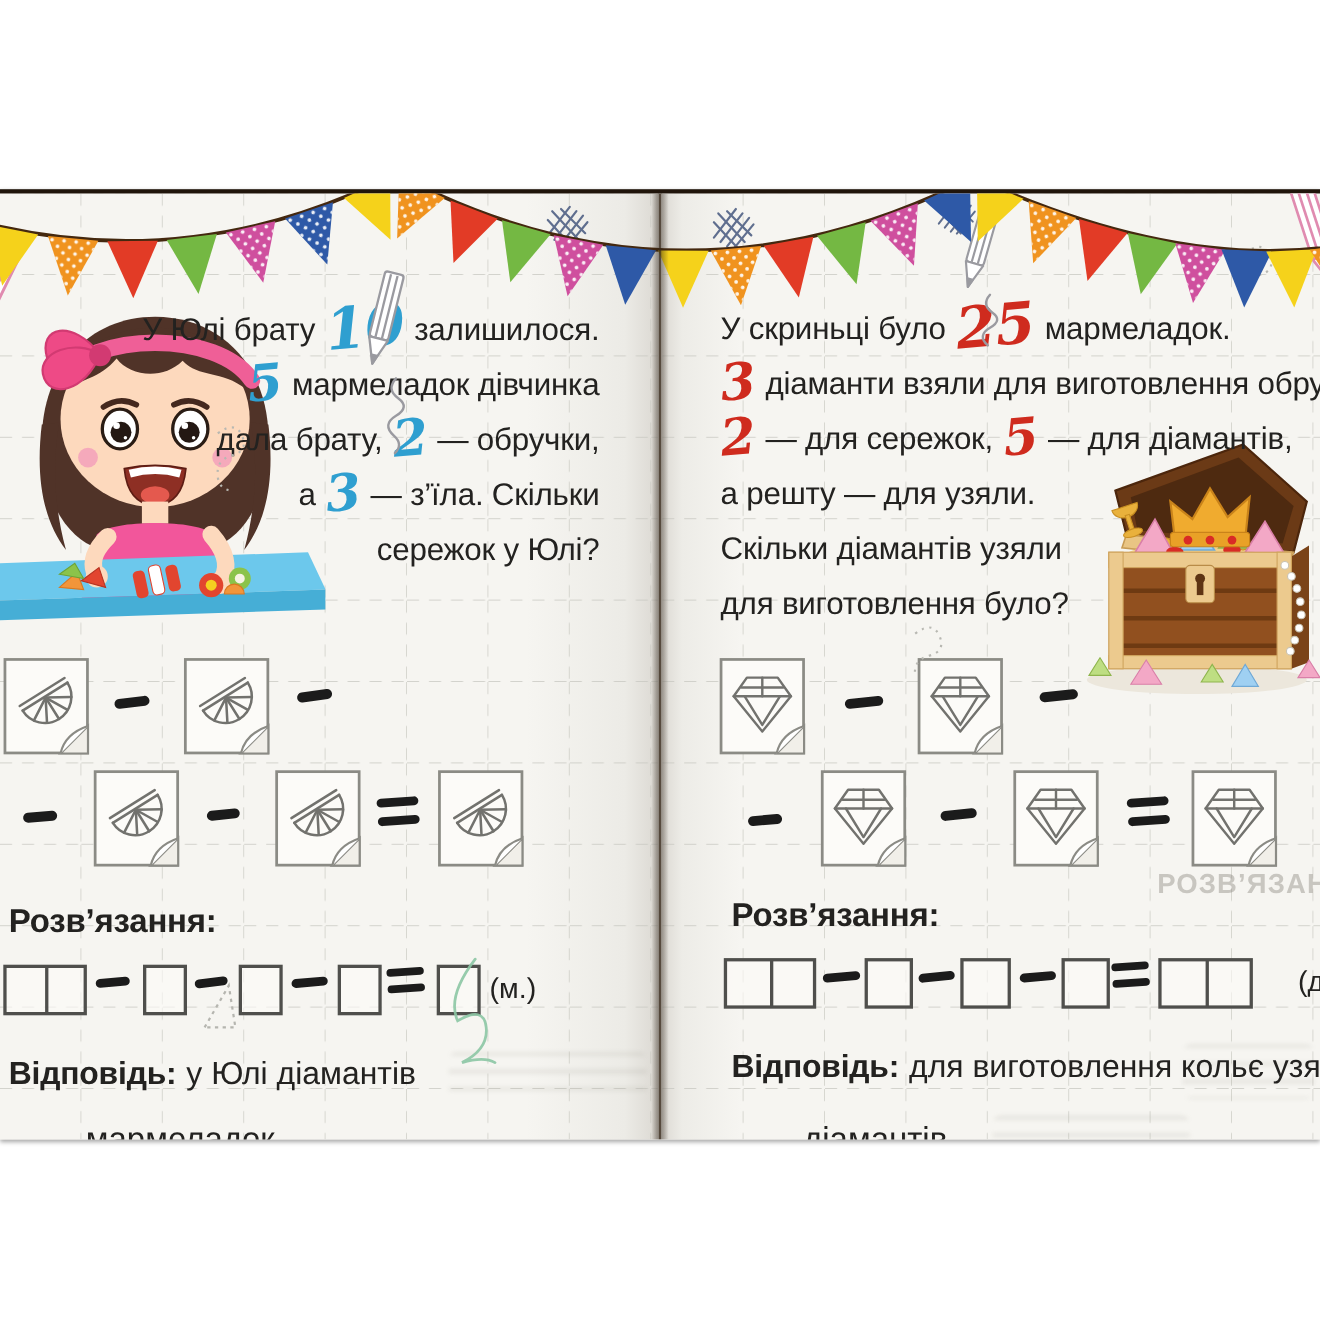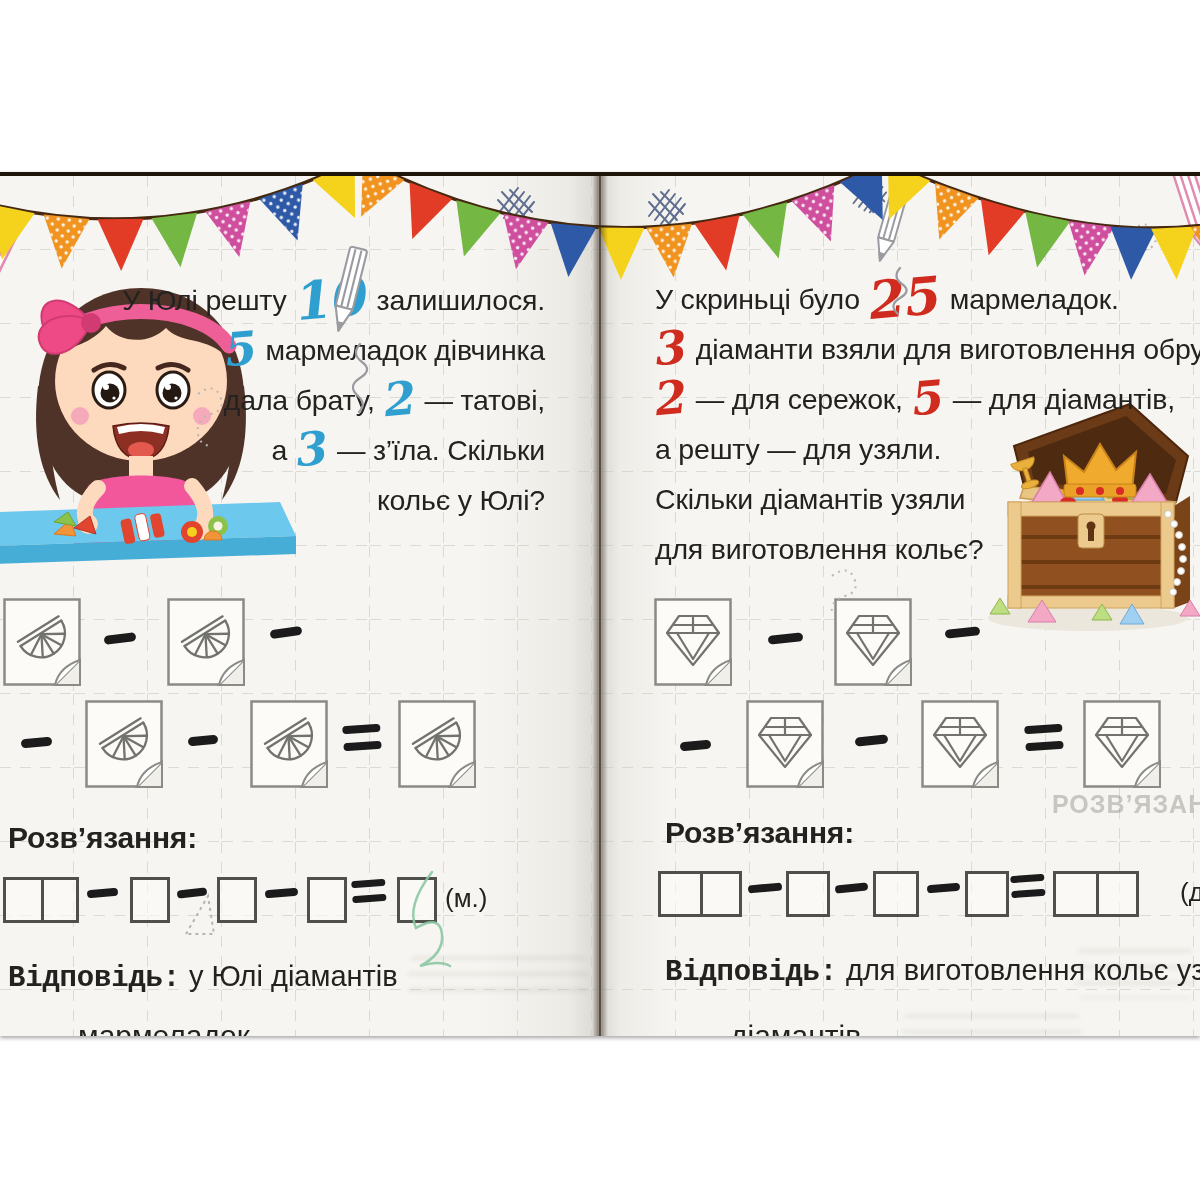--- a/index.html
+++ b/index.html
@@ -34,21 +34,21 @@
   .eq.small{width:34px;}
   .eq.small i{height:7px;}
   .eq.small i:first-child{margin-bottom:8px;}
 
   .slabel{position:absolute;font-size:30px;font-weight:bold;letter-spacing:-.2px;z-index:3;}
   .sbox{position:absolute;height:46px;border:3px solid #4f4f4c;background:rgba(253,252,249,.6);box-sizing:border-box;z-index:3;}
   .sbox .div{position:absolute;left:50%;top:-1px;width:3px;height:calc(100% + 2px);background:#4f4f4c;}
   .unit{position:absolute;font-size:26px;z-index:3;white-space:nowrap;}
 
   .answer{position:absolute;font-size:29px;white-space:nowrap;z-index:3;}
-  .answer b{margin-right:9px;letter-spacing:-.2px;font-family:Liberation Mono, monospace;}
+  .answer b{margin-right:9px;letter-spacing:-.2px;}
   .cutword{position:absolute;font-size:30px;z-index:3;white-space:nowrap;}
 
   .ghost-label{position:absolute;font-size:25px;font-weight:bold;color:rgba(125,122,112,.38);
                letter-spacing:1px;filter:blur(.6px);z-index:2;white-space:nowrap;}
   .ghost-blob{position:absolute;z-index:1;border-radius:8px;opacity:.5;filter:blur(2px);
               background:repeating-linear-gradient(180deg,rgba(145,142,130,.28) 0 4px,transparent 4px 16px);}
   .illus{position:absolute;z-index:2;}
 </style>
 </head>
 <body>
@@ -151,25 +151,25 @@
           <rect x="156" y="241" width="11" height="24" rx="4" fill="#e2452f"></rect>
         </g>
         <circle cx="196" cy="256" r="11" fill="#e2452f"></circle>
           <circle cx="196" cy="256" r="5" fill="#f5d020"></circle>
         <circle cx="222" cy="250" r="10" fill="#8bc34a"></circle>
           <circle cx="222" cy="250" r="4.5" fill="#f7f3e2"></circle>
         <path d="M208,264 a9,9 0 0 1 18,0 Z" fill="#f2953a" stroke="#d97820"></path>
       </svg>
 
       <div class="problem problem-left">
-        <div class="pline"><span>У Юлі решту</span><span class="hand lg blue">10</span><span>залишилося.</span></div>
+        <div class="pline"><span>У Юлі брату</span><span class="hand lg blue">10</span><span>залишилося.</span></div>
         <div class="pline"><span class="hand blue">5</span><span>мармеладок дівчинка</span></div>
-        <div class="pline"><span>дала брату,</span><span class="hand blue">2</span><span>— татові,</span></div>
+        <div class="pline"><span>дала брату,</span><span class="hand blue">2</span><span>— обручки,</span></div>
         <div class="pline"><span>а</span><span class="hand blue">3</span><span>— з’їла. Скільки</span></div>
-        <div class="pline"><span>кольє у Юлі?</span></div>
+        <div class="pline"><span>сережок у Юлі?</span></div>
       </div>
 
       <div class="card" style="left:2px;top:421px"><svg width="80" height="92">
             <rect x="2.5" y="2.5" width="75" height="85" fill="#fcfbf8" stroke="#8b8b85" stroke-width="2.5"></rect>
             <path d="M53,88 L78,63 L78,88 Z" fill="#f1efe9" stroke="#8b8b85" stroke-width="2"></path>
             <path d="M53,88 Q57,70 78,63" fill="#fff" stroke="#8b8b85" stroke-width="2"></path>
             <use href="#sym-orange" x="8" y="6" width="64" height="64"></use>
           </svg></div>
       <div class="mn" style="left:104px;top:458px;width:32px;transform:rotate(-7deg)"></div>
       <div class="card" style="left:166px;top:421px"><svg width="80" height="92">
@@ -285,21 +285,21 @@
         <path d="M140,222 L152,202 L164,222 Z" fill="#9fd0f2" stroke="#6fa9d6"></path>
         <path d="M200,214 L210,198 L220,214 Z" fill="#f3a8c6" stroke="#d97fa8"></path>
       </svg>
 
       <div class="problem problem-right">
         <div class="pline"><span>У скриньці було</span><span class="hand lg red">25</span><span>мармеладок.</span></div>
         <div class="pline"><span class="hand red" style="margin-left:0">3</span><span>діаманти взяли для виготовлення обручки,</span></div>
         <div class="pline"><span class="hand red" style="margin-left:0">2</span><span>— для сережок,</span><span class="hand red">5</span><span>— для діамантів,</span></div>
         <div class="pline"><span>а решту — для узяли.</span></div>
         <div class="pline"><span>Скільки діамантів узяли</span></div>
-        <div class="pline"><span>для виготовлення кольє?</span></div>
+        <div class="pline"><span>для виготовлення було?</span></div>
       </div>
 
       <div class="card" style="left:51px;top:421px"><svg width="80" height="92">
             <rect x="2.5" y="2.5" width="75" height="85" fill="#fcfbf8" stroke="#8b8b85" stroke-width="2.5"></rect>
             <path d="M53,88 L78,63 L78,88 Z" fill="#f1efe9" stroke="#8b8b85" stroke-width="2"></path>
             <path d="M53,88 Q57,70 78,63" fill="#fff" stroke="#8b8b85" stroke-width="2"></path>
             <use href="#sym-diamond" x="8" y="6" width="64" height="64"></use>
           </svg></div>
       <div class="mn" style="left:166px;top:458px;width:35px;transform:rotate(-6deg)"></div>
       <div class="card" style="left:231px;top:421px"><svg width="80" height="92">

